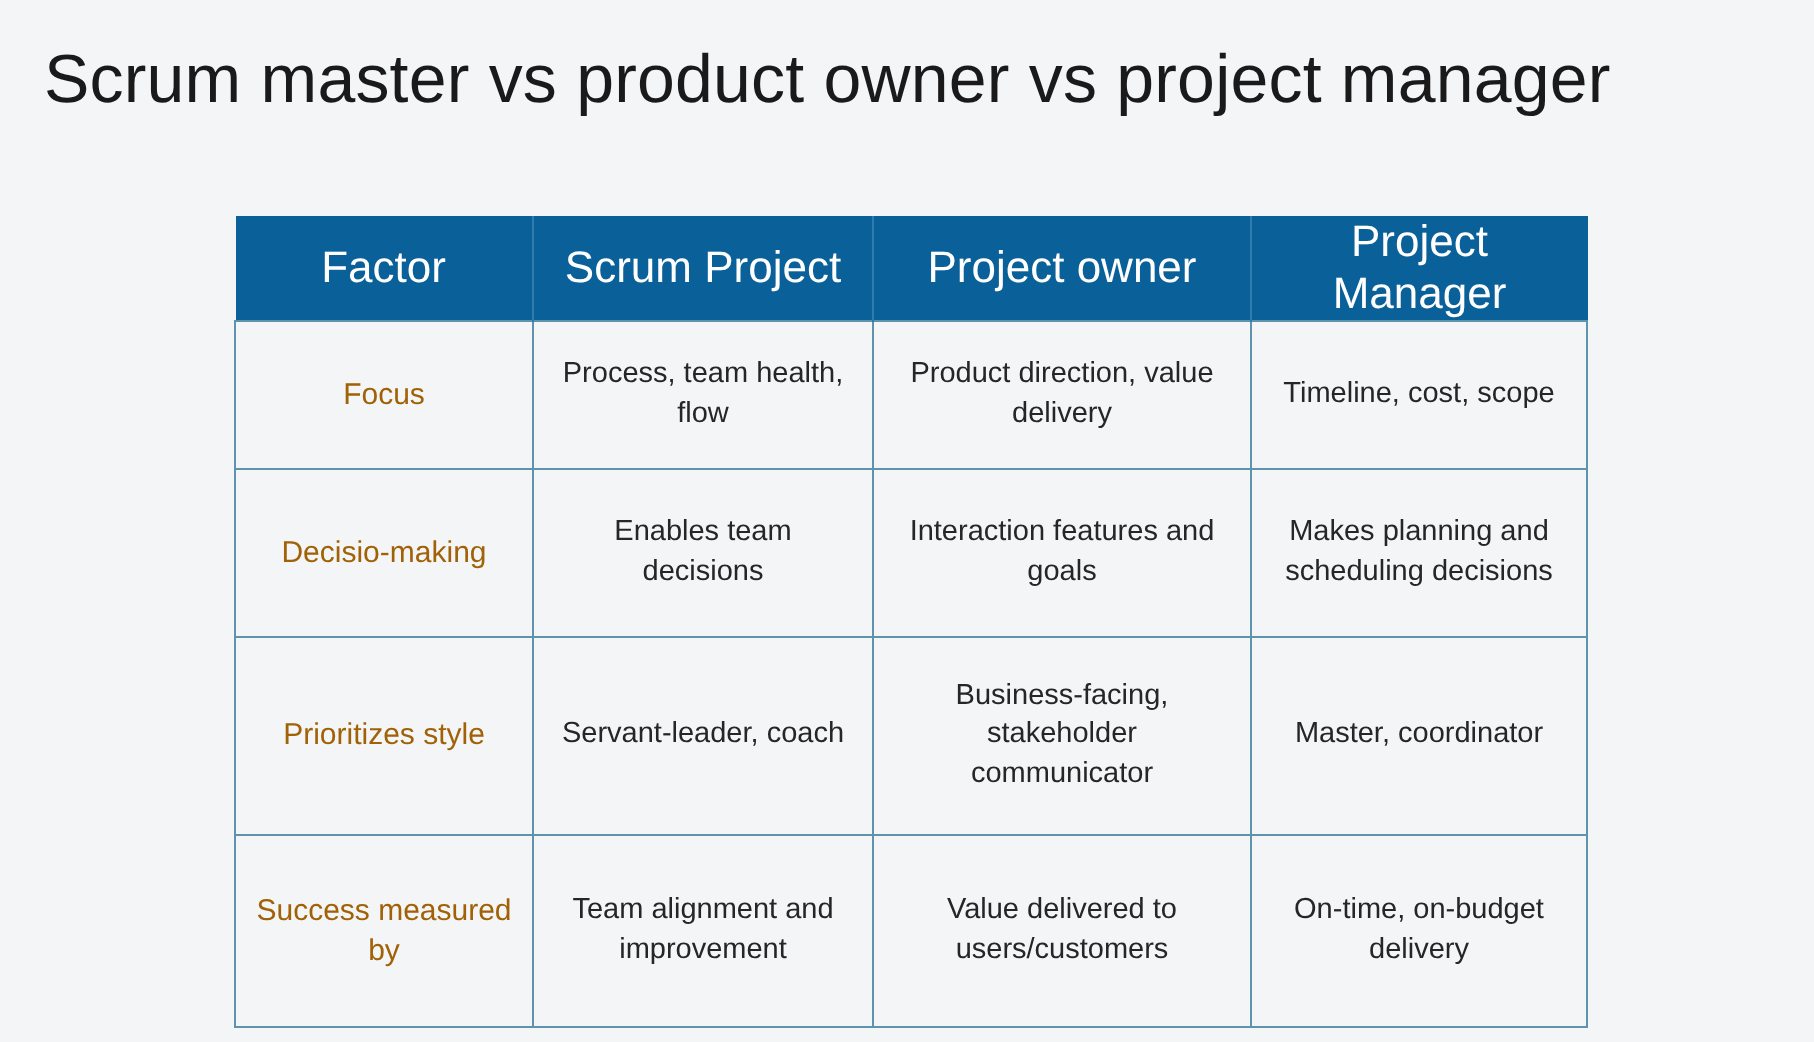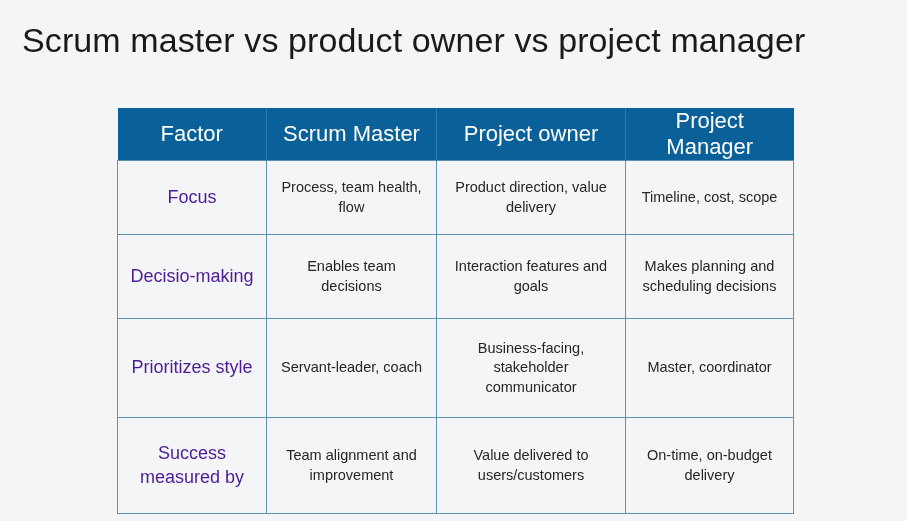--- a/index.html
+++ b/index.html
@@ -72,22 +72,22 @@
     padding: 9px 10px;
     font-size: 14.5px;
     line-height: 1.32;
     color: #262626;
     text-align: center;
     vertical-align: middle;
     background: #f4f5f7;
   }
 
   table.cmp tbody td.factor {
-    color: #4c1d95;
-    font-size: 18px;
+    color: #a16207;
+    font-size: 15px;
   }
 
   table.cmp tbody tr.r0 td { height: 55px; }
   table.cmp tbody tr.r1 td { height: 57px; }
   table.cmp tbody tr.r2 td { height: 65px; }
   table.cmp tbody tr.r3 td { height: 80px; }
   table.cmp tbody tr.r4 td { height: 77px; }
 </style>
 </head>
 <body>
@@ -100,21 +100,21 @@
     <table class="cmp">
       <colgroup>
         <col class="c0">
           <col class="c1">
           <col class="c2">
           <col class="c3">
       </colgroup>
       <thead>
         <tr>
           <th>Factor</th>
-          <th>Scrum Master</th>
+          <th>Scrum Project</th>
           <th>Project owner</th>
           <th>Project Manager</th>
         </tr>
       </thead>
       <tbody>
 
         <tr class="r0">
           <td class="factor">Focus</td>
           <td>Process, team health, flow</td>
           <td>Product direction, value delivery</td>

